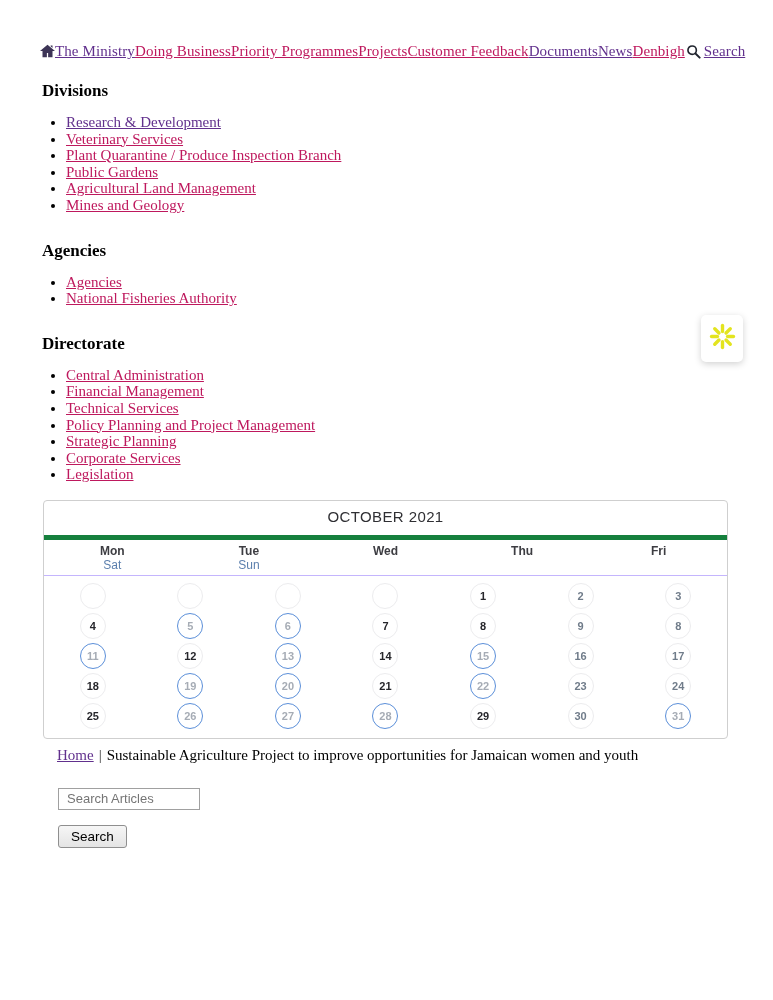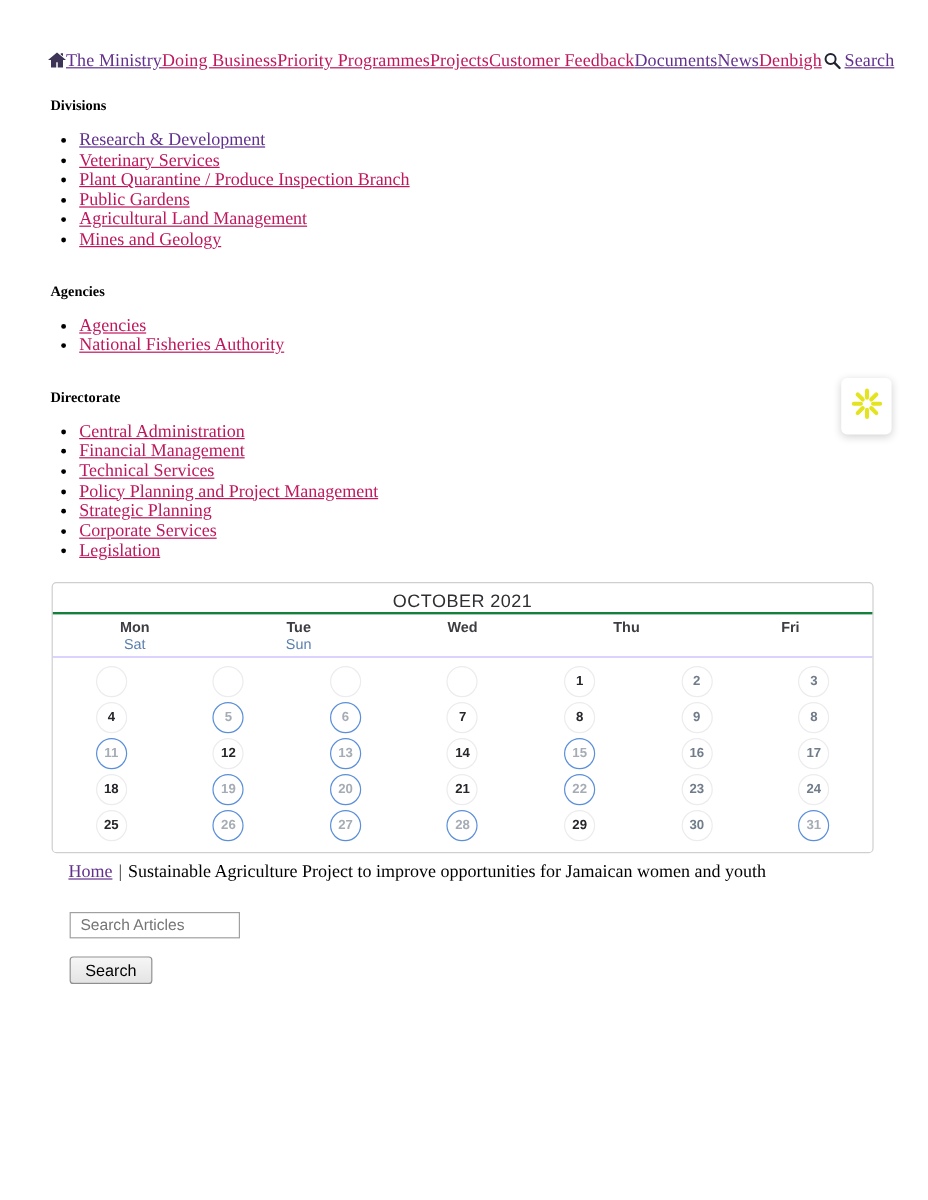--- a/index.html
+++ b/index.html
@@ -11,33 +11,33 @@
   a.blue { color:#be185d; }
   a.visited { color:#61308d; }
 
   
   .topnav { margin:43px 0 0 40px; font-size:15px; white-space:nowrap; letter-spacing:0.1px; }
   .topnav .home-icon svg { width:15px; height:14px; vertical-align:-2px; }
   .topnav .search-icon svg { width:15px; height:15px; vertical-align:-3px; margin-left:1px; }
   .search-link { margin-left:3px; }
 
   
-  .section-title { font-size:12px; font-weight:bold; margin:27px 0 13px 42px; }
+  .section-title { font-size:17px; font-weight:bold; margin:27px 0 13px 42px; }
   .sections-box .section-title:first-child { margin-top:21px; }
   ul.link-list { margin:0 0 0 42px; padding:0 0 0 24px; font-size:15px; line-height:16.6px; }
   ul.link-list li { margin:0; }
 
   
   .calendar {
     width:685px; margin:17px 0 0 43px; border:1px solid #cfcfcf; border-radius:4px;
     font-family:"Liberation Sans", sans-serif; background:#fff; box-sizing:border-box;
   }
   .cal-title {
-    text-align:center; padding:7px 0 0; font-size:15px; color:#2f2f33;
-    letter-spacing:0.4px; border-bottom:2px solid #15803d;
+    text-align:center; padding:7px 0 10px; font-size:15px; color:#2f2f33;
+    letter-spacing:0.4px; border-bottom:5px solid #15803d;
   }
   .cal-days {
     display:grid; grid-template-columns:repeat(5,1fr);
     padding:4px 0 3px; border-bottom:1px solid #c4b5fd;
   }
   .cal-day-name { text-align:center; font-size:12px; font-weight:bold; color:#3d3d42; }
   .cal-day-name.weekend { color:#5b7fad; font-weight:normal; }
   .cal-grid {
     display:grid; grid-template-columns:repeat(7,1fr); row-gap:4px; padding:7px 0 9px;
   }

